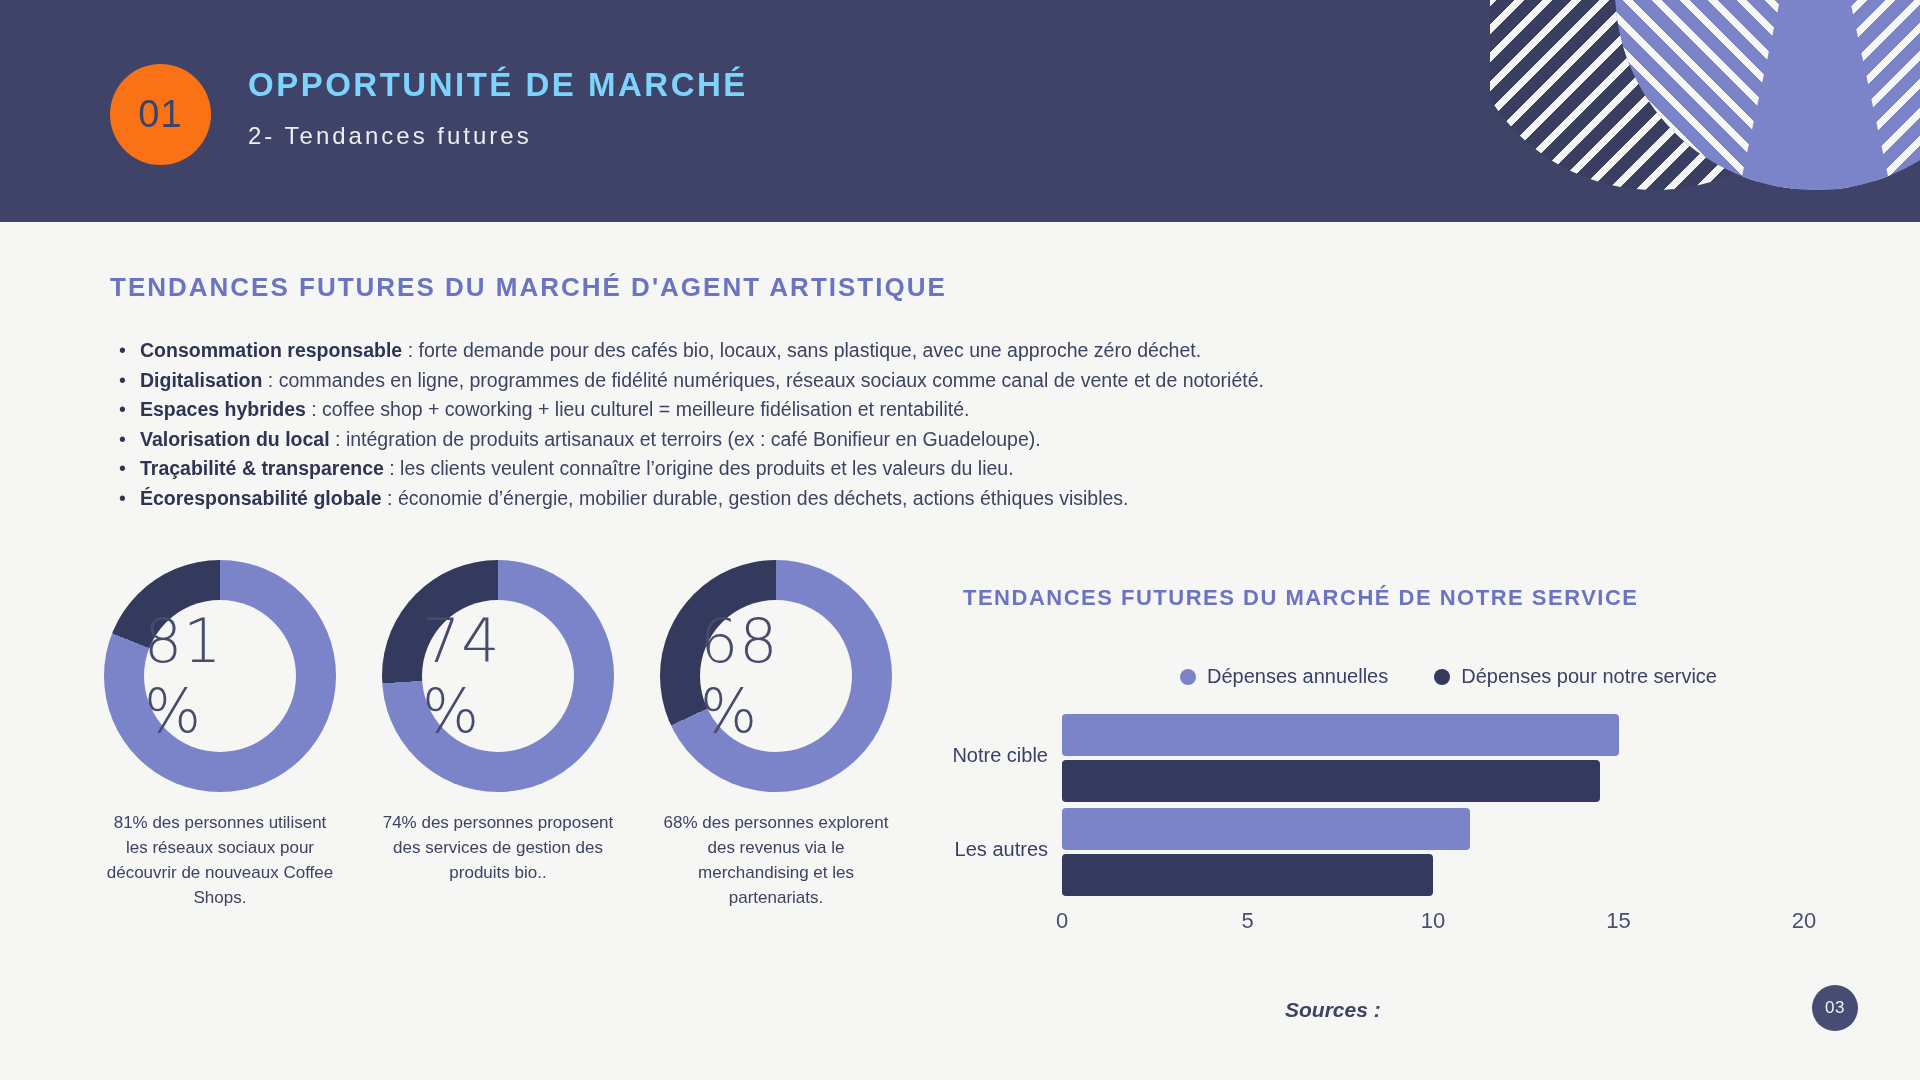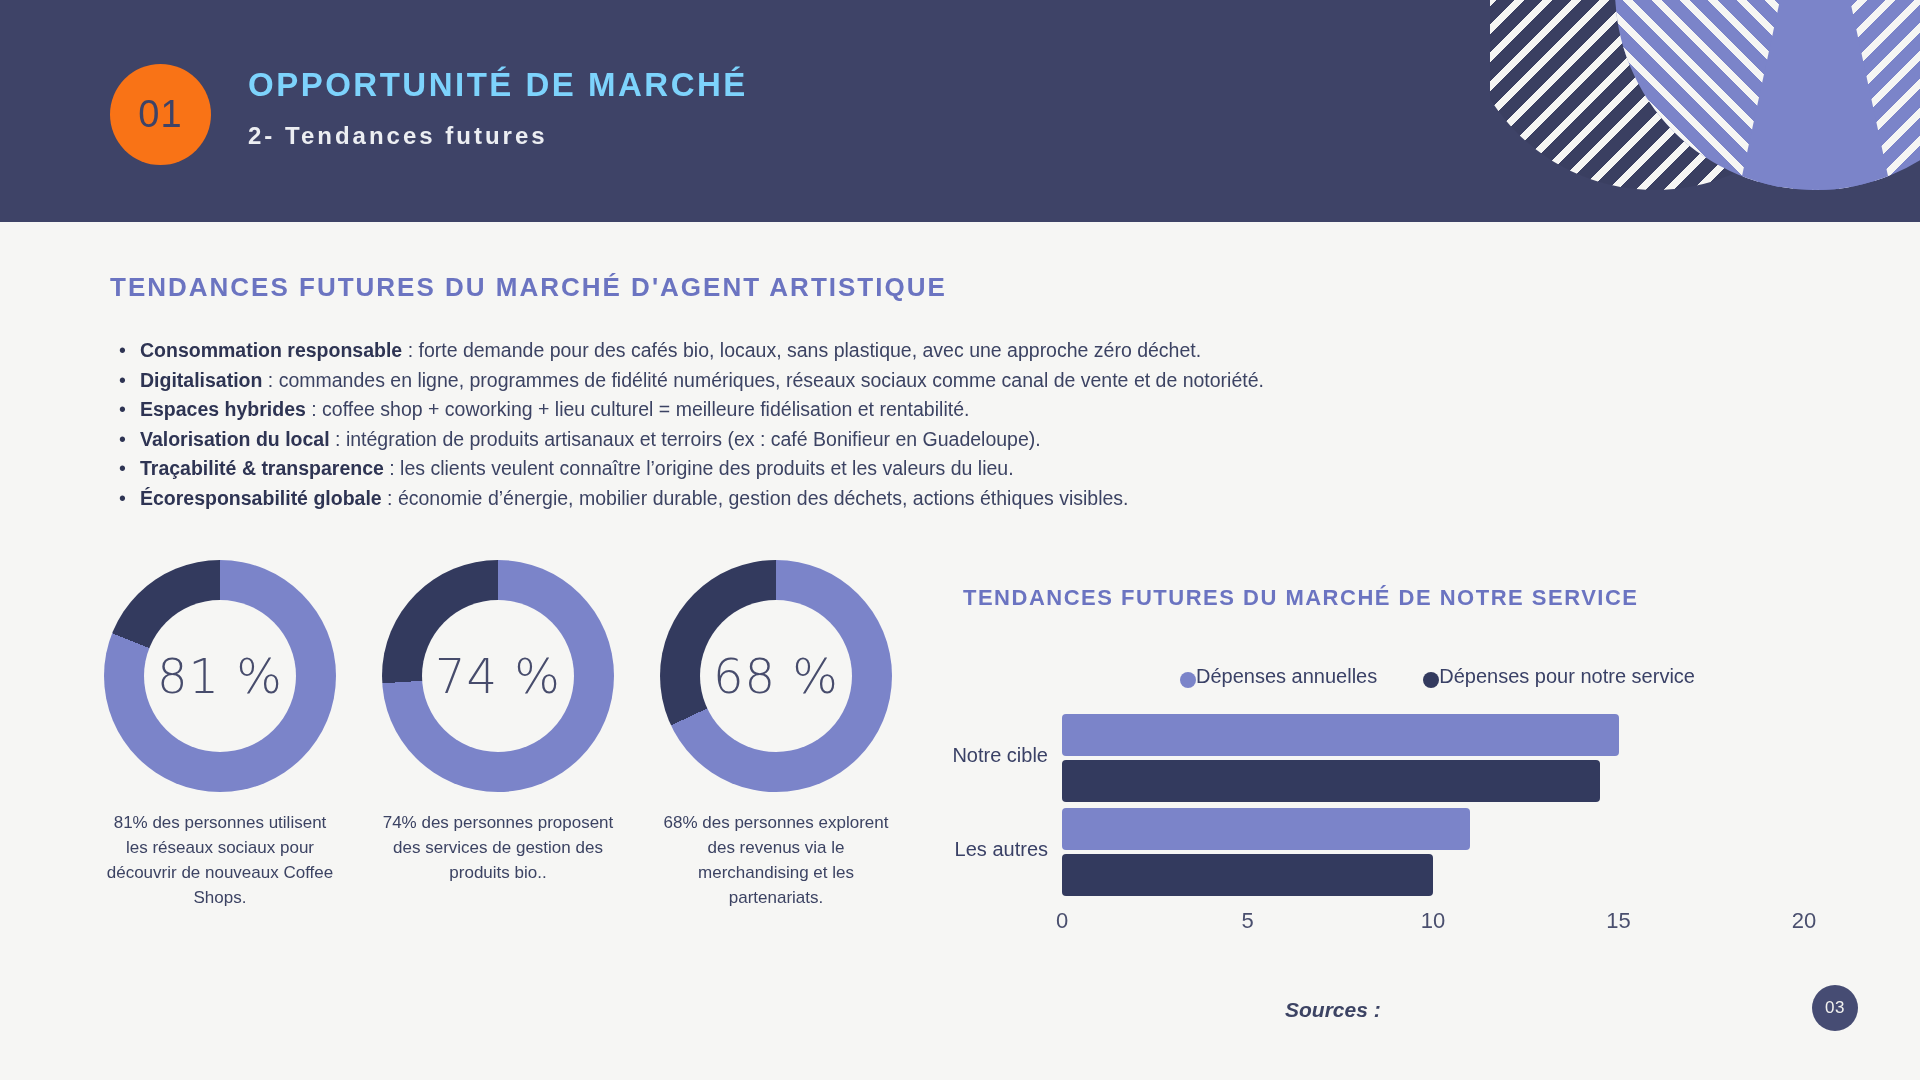--- a/index.html
+++ b/index.html
@@ -16,21 +16,21 @@
   body{font-family:"Liberation Sans","DejaVu Sans",sans-serif;background:var(--page-bg);}
   .slide{position:relative;width:1920px;height:1080px;background:var(--page-bg);overflow:hidden;}
 
   
   .header{position:absolute;top:0;left:0;width:1920px;height:222px;background:var(--header-bg);overflow:hidden;}
   .badge{position:absolute;left:110px;top:64px;width:101px;height:101px;border-radius:50%;
          background:#f97316;display:flex;align-items:center;justify-content:center;}
   .badge span{font-size:38px;color:var(--header-bg);letter-spacing:1px;font-weight:400;}
   .header-titles{position:absolute;left:248px;top:66px;}
   .header-titles h1{color:#7dd3fc;font-size:33px;font-weight:700;letter-spacing:2.5px;}
-  .header-titles .subtitle{margin-top:18px;color:#eceef2;font-size:24px;font-weight:700;letter-spacing:3px;}
+  .header-titles .subtitle{margin-top:18px;color:#eceef2;font-size:24px;font-weight:400;letter-spacing:3px;}
 
   
   .decor{position:absolute;top:0;right:0;width:430px;height:222px;overflow:hidden;}
   .circ{position:absolute;border-radius:50%;overflow:hidden;}
   .circ-a{left:-30px;top:-200px;width:390px;height:390px;background:rgba(0,0,0,0.05);}
   .circ-a .h-top,.circ-a .h-bot{position:absolute;inset:0;}
   .circ-a .h-top{clip-path:inset(0 0 50% 0);
     background:repeating-linear-gradient(45deg,#f6f6f4 0 7px,transparent 7px 20px);}
   .circ-a .h-bot{clip-path:inset(50% 0 0 0);
     background:repeating-linear-gradient(135deg,#f6f6f4 0 7px,transparent 7px 20px);}
@@ -54,29 +54,29 @@
   .trends-list li{position:relative;font-size:19.5px;line-height:29.5px;color:var(--text-body);}
   .trends-list li::before{content:"•";position:absolute;left:-21px;color:var(--text-dark);}
   .trends-list .lead{font-weight:700;color:var(--text-dark);}
 
   
   .donuts{position:absolute;left:104px;top:560px;display:flex;gap:46px;}
   .donut-block{width:232px;display:flex;flex-direction:column;align-items:center;}
   .donut{width:232px;height:232px;border-radius:50%;display:flex;align-items:center;justify-content:center;}
   .donut .hole{width:152px;height:152px;border-radius:50%;background:var(--page-bg);
     display:flex;align-items:center;justify-content:center;}
-  .donut .pct{font-size:48px;font-weight:300;color:#474c6c;letter-spacing:1px;
+  .donut .pct{font-size:60px;font-weight:300;color:#474c6c;letter-spacing:1px;
     font-family:"DejaVu Sans","Liberation Sans",sans-serif;}
   .caption{margin-top:18px;width:234px;text-align:center;font-size:17px;line-height:25px;color:var(--text-body);}
 
   
   .chart-title{position:absolute;left:963px;top:585px;color:var(--accent);
     font-size:22px;font-weight:700;letter-spacing:1.5px;}
   .legend{position:absolute;left:1180px;top:665px;display:flex;gap:46px;align-items:center;}
-  .legend-item{display:flex;align-items:flex-end;font-size:20px;color:#3a4166;}
+  .legend-item{display:flex;align-items:center;gap:11px;font-size:20px;color:#3a4166;}
   .legend-dot{width:16px;height:16px;border-radius:50%;display:inline-block;}
   .cat-label{position:absolute;width:188px;left:860px;text-align:right;font-size:20px;color:#3a4166;}
   .cat-0{top:744px;}
   .cat-1{top:838px;}
   .bars{position:absolute;left:1062px;top:714px;width:742px;height:182px;}
   .bar{position:absolute;left:0;height:42px;border-radius:4px;}
   .bar.s0c0{top:0;}
   .bar.s1c0{top:46px;}
   .bar.s0c1{top:94px;}
   .bar.s1c1{top:140px;}

